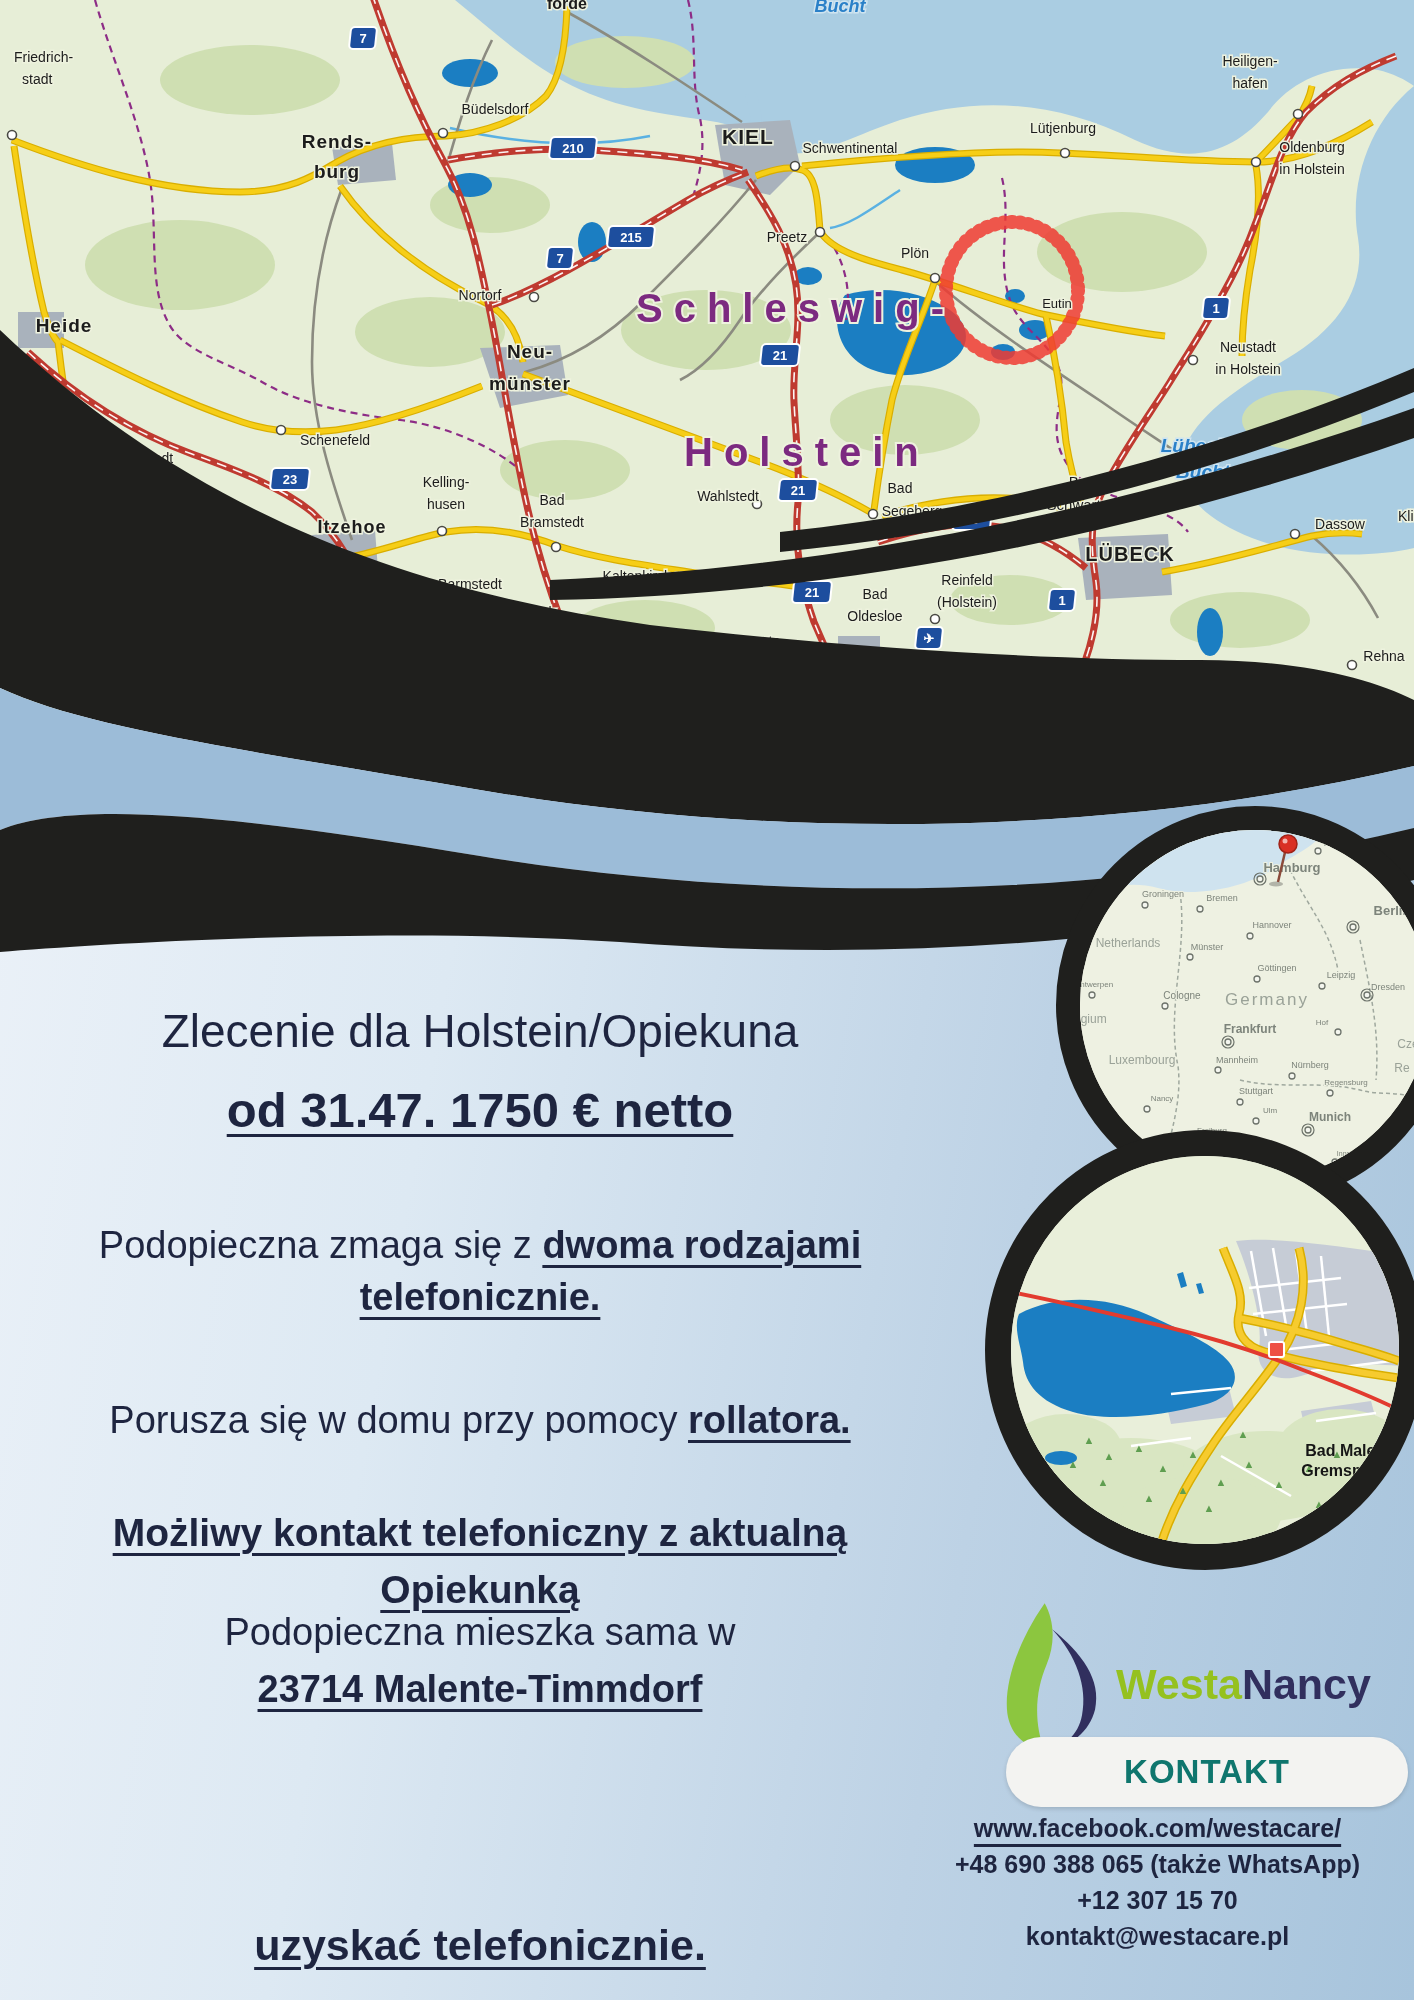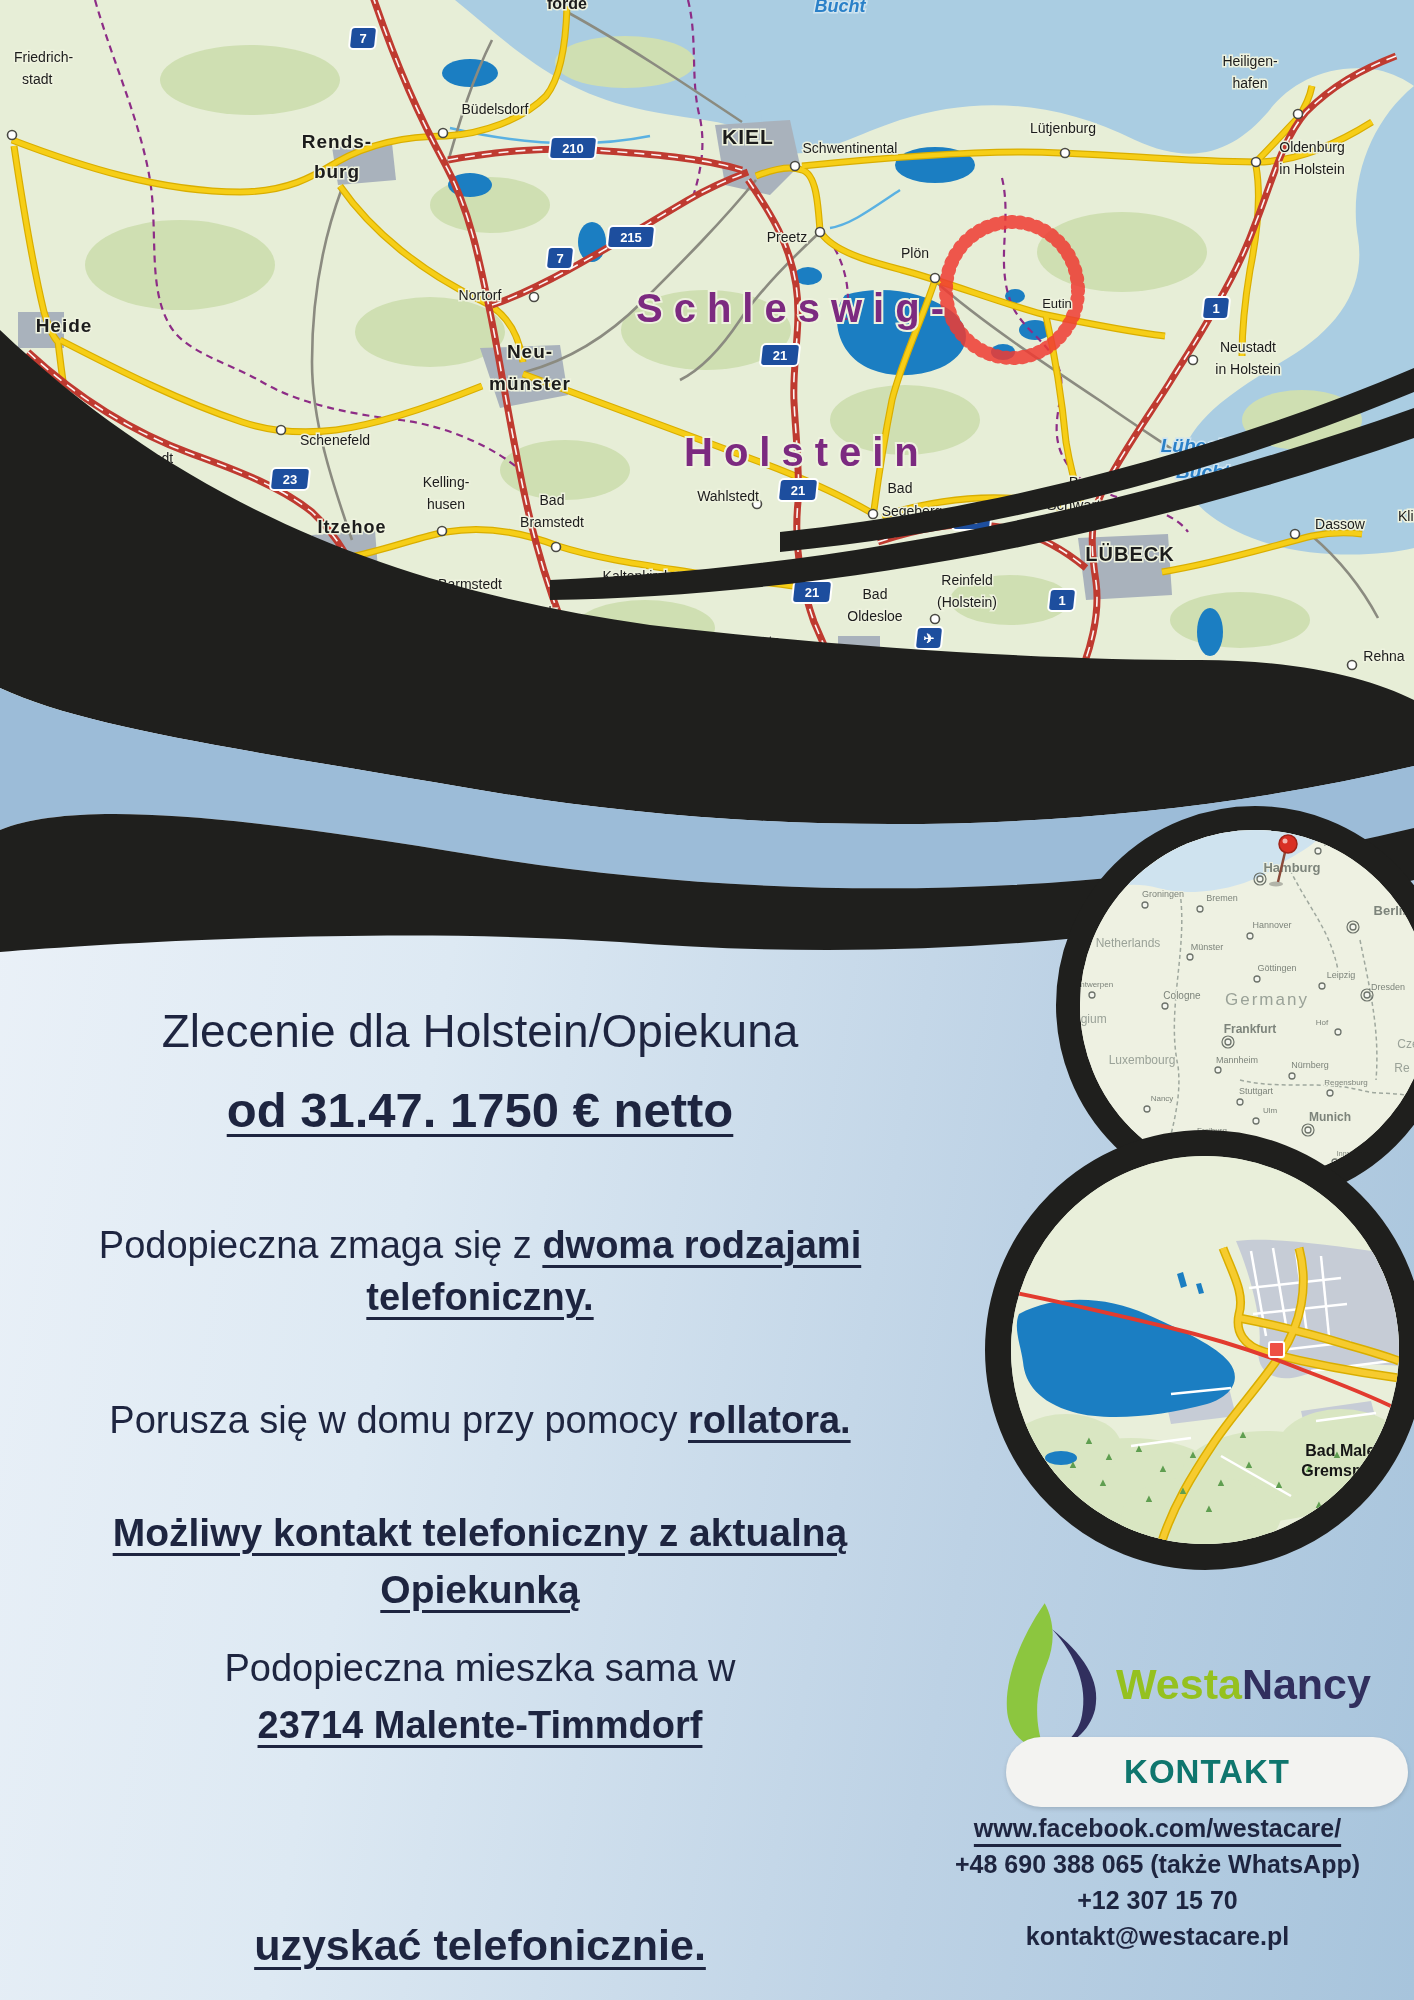--- a/index.html
+++ b/index.html
@@ -488,29 +488,29 @@
       <text x="344" y="300" text-anchor="middle" font-size="16" font-weight="700" fill="#161616">Bad Malente-</text>
       <text x="344" y="320" text-anchor="middle" font-size="16" font-weight="700" fill="#161616">Gremsmühlen</text>
     </svg>
   </div>
 
   <div id="copy">
     <div class="line t1" style="top:1004px">Zlecenie dla Holstein/Opiekuna</div>
     <div class="line t2" style="top:1082px"><span class="u">od 31.47. 1750 € netto</span></div>
     <div class="line body" style="top:1219px">
       <span>Podopieczna zmaga się z </span><span class="b u">dwoma rodzajami</span><br>
-      <span class="b u">telefoniczny. </span>
+      <span class="b u">telefonicznie. </span>
     </div>
     <div class="line body" style="top:1394px">
       <span>Porusza się w domu przy pomocy </span><span class="b u">rollatora.</span>
     </div>
     <div class="line p3" style="top:1504px">
       <span class="u">Możliwy kontakt telefoniczny z aktualną</span><br><span class="u">Opiekunką</span>
     </div>
-    <div class="line p4" style="top:1640px">
+    <div class="line p4" style="top:1604px">
       <span>Podopieczna mieszka sama  w</span><br><span class="b u">23714 Malente-Timmdorf</span>
     </div>
     <div class="line p5" style="top:1855px">
       <br><span class="u">uzyskać telefonicznie.</span>
     </div>
   </div>
 
   <svg id="flame" width="112" height="152" viewBox="0 0 120 160">
     <path fill="#8cc63f" d="M50,2 C22,42 6,88 10,120 C13,142 28,156 50,160 C38,130 40,96 52,68 C62,44 60,20 50,2 Z"></path>
     <path fill="#312f5e" d="M58,30 C84,58 96,92 90,122 C86,144 70,156 52,160 C78,156 98,140 104,116 C111,84 90,56 58,30 Z"></path>

